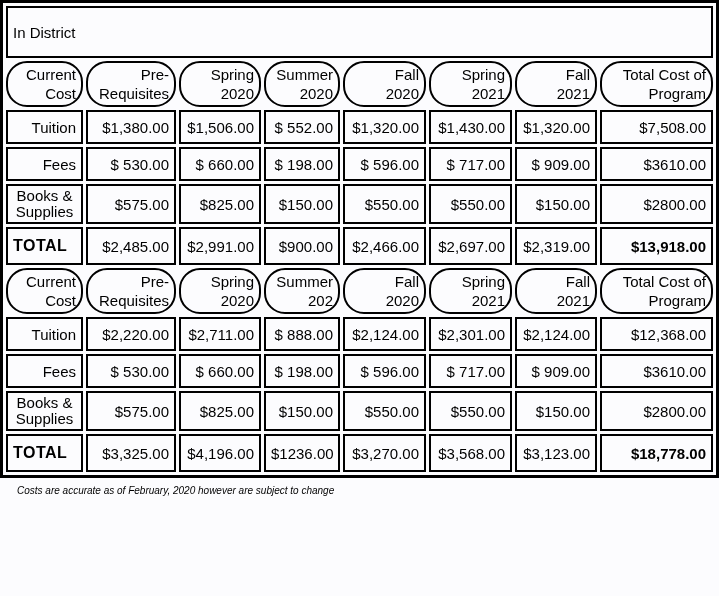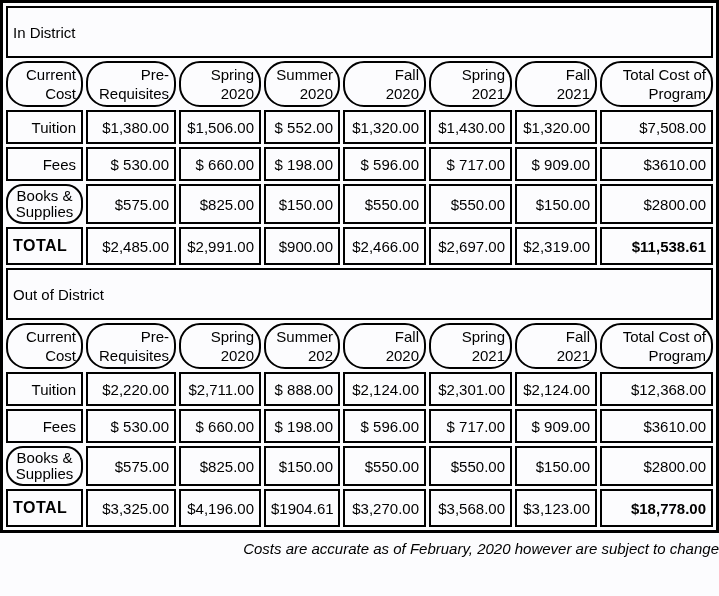--- a/index.html
+++ b/index.html
@@ -58,27 +58,26 @@
   td.align-right  { text-align: right; }
   td.align-center { text-align: center; padding-left: 2px; padding-right: 2px; }
   td.align-left   { text-align: left; }
   tr.total-row td { height: 38px; }
   tr.total-row td.lbl {
     font-weight: bold;
     font-size: 16px;
     letter-spacing: 0.5px;
   }
   tr.total-row td.last-col { font-weight: bold; }
-  td.books-cell { line-height: 16px; border-radius: 17px; }
+  td.books-cell { line-height: 16px; }
   .footnote {
     font-style: italic;
-    font-size: 15px;
-    padding: 7px 0 0 0;
+    font-size: 10px;
+    padding: 7px 0 0 17px;
     white-space: nowrap;
-    text-align: right;
   }
 </style>
 </head>
 <body>
 
 <div class="table-wrap">
   <table class="cost-table">
     <colgroup>
       <col style="width:77px">
       <col style="width:90px">
@@ -167,24 +166,21 @@
         <tr class="total-row">
           <td class="lbl align-left">
             <div>TOTAL</div>
           </td>
           <td class="val">$2,485.00</td>
           <td class="val">$2,991.00</td>
           <td class="val">$900.00</td>
           <td class="val">$2,466.00</td>
           <td class="val">$2,697.00</td>
           <td class="val">$2,319.00</td>
-          <td class="val last-col">$11,538.61</td>
-        </tr>
-        <tr class="section-row">
-          <td class="section-cell" colspan="8">Out of District</td>
+          <td class="val last-col">$13,918.00</td>
         </tr>
         <tr class="header-row">
           <td class="hdr">
             <div>Current</div>
             <div>Cost</div>
           </td>
           <td class="hdr">
             <div>Pre-</div>
             <div>Requisites</div>
           </td>
@@ -249,21 +245,21 @@
           <td class="val">$550.00</td>
           <td class="val">$150.00</td>
           <td class="val">$2800.00</td>
         </tr>
         <tr class="total-row">
           <td class="lbl align-left">
             <div>TOTAL</div>
           </td>
           <td class="val">$3,325.00</td>
           <td class="val">$4,196.00</td>
-          <td class="val">$1904.61</td>
+          <td class="val">$1236.00</td>
           <td class="val">$3,270.00</td>
           <td class="val">$3,568.00</td>
           <td class="val">$3,123.00</td>
           <td class="val last-col">$18,778.00</td>
         </tr>
       </tbody>
   </table>
 </div>
 
 <div class="footnote">Costs are accurate as of February, 2020 however are subject to change</div>

